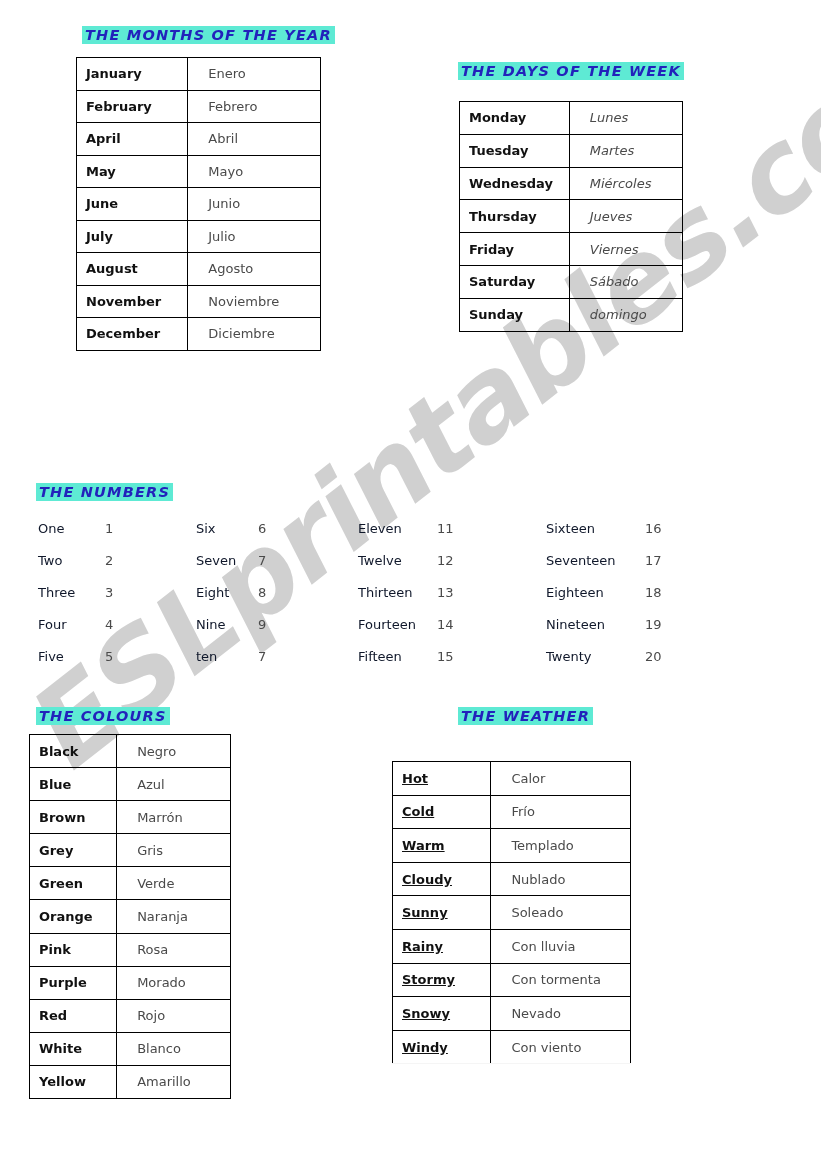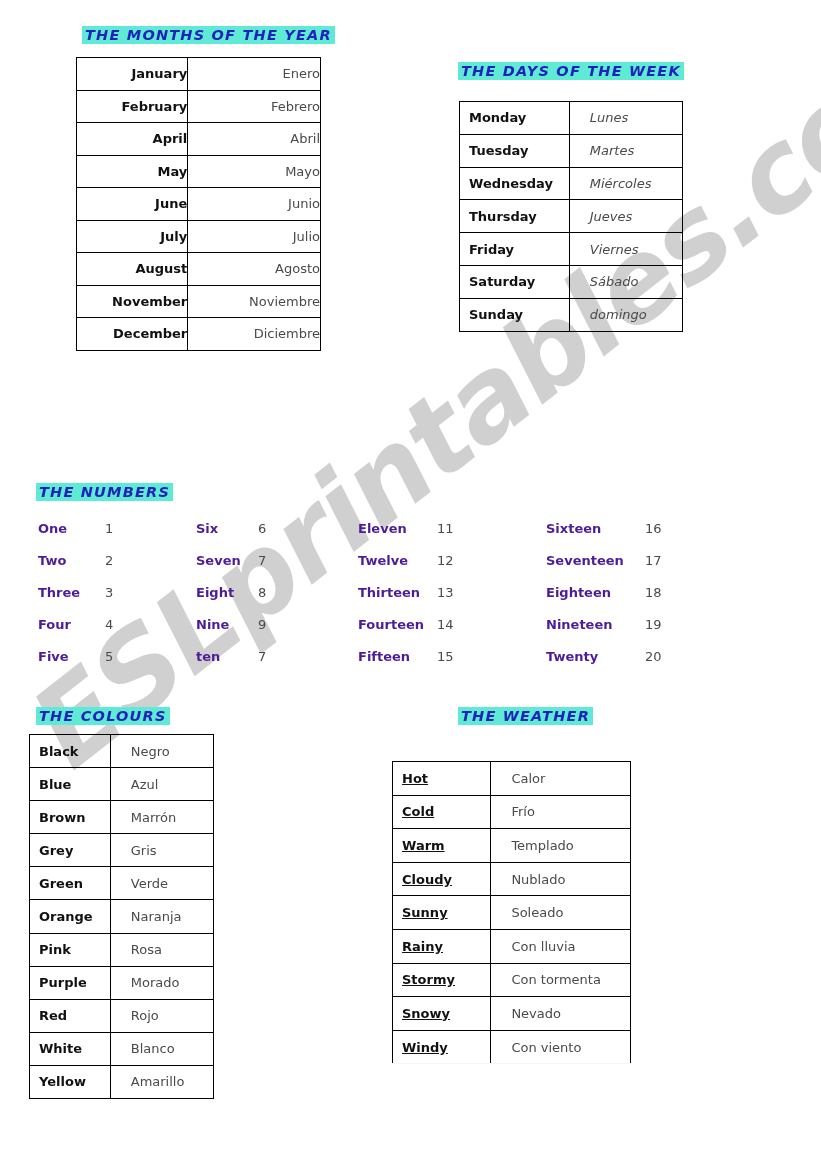--- a/index.html
+++ b/index.html
@@ -88,32 +88,32 @@
   .vocab-table td.es {
     font-family: "DejaVu Sans", "Liberation Sans", sans-serif;
     font-weight: normal;
     font-size: 13px;
     color: #4a4a4a;
     padding-left: 20px;
   }
 
   
   #months-table { left: 76px; top: 57px; width: 245px; }
-  #months-table td { height: 31.5px; text-align: right; }
+  #months-table td { height: 31.5px; }
   #months-table td.en { width: 113px; }
   #months-table td.es { width: 130px; }
 
   
   #days-table { left: 459px; top: 101px; width: 224px; }
   #days-table td { height: 31.8px; }
   #days-table td.en { width: 110px; }
   #days-table td.es { width: 112px; font-style: italic; }
 
   
-  #colours-table { left: 29px; top: 734px; width: 185px; }
+  #colours-table { left: 29px; top: 734px; width: 202px; }
   #colours-table td { height: 32.1px; }
   #colours-table td.en { width: 82px; }
   #colours-table td.es { width: 101px; }
 
   
   #weather-table { left: 392px; top: 761px; width: 239px; }
   #weather-table td { height: 32.6px; }
   #weather-table td.en { width: 100px; text-decoration: underline; }
   #weather-table td.es { width: 137px; }
   
@@ -137,23 +137,23 @@
   .num-col.c3 { left: 546px; }
 
   .num-row {
     height: 32px;
     line-height: 32px;
     white-space: nowrap;
   }
   .num-word {
     display: inline-block;
     font-family: "DejaVu Sans", "Liberation Sans", sans-serif;
-    font-weight: bold;
+    font-weight: normal;
     font-size: 13px;
-    color: #4c1d95;
+    color: #0f172a;
   }
   .num-digit {
     display: inline-block;
     font-family: "DejaVu Sans", "Liberation Sans", sans-serif;
     font-weight: normal;
     font-size: 13px;
     color: #4a4a4a;
   }
   .num-col.c0 .num-word { width: 67px; }
   .num-col.c1 .num-word { width: 62px; }

